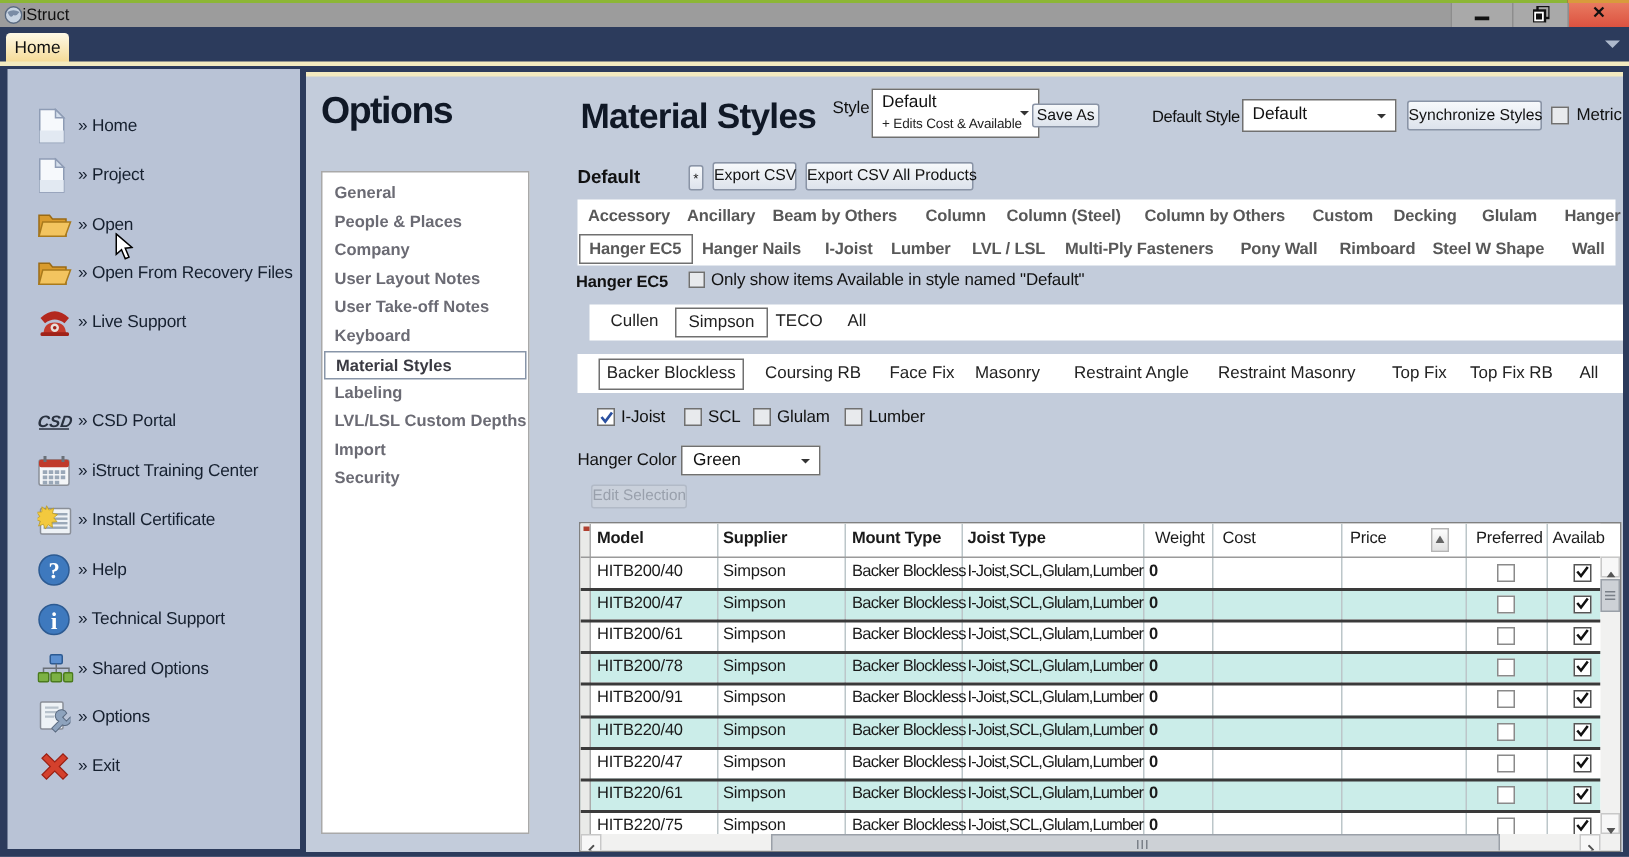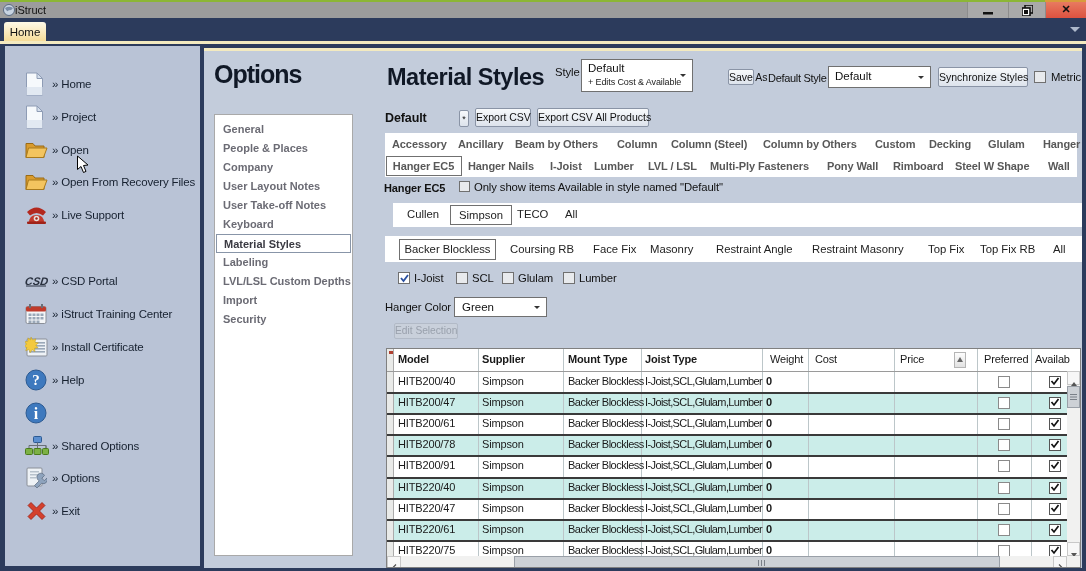--- a/index.html
+++ b/index.html
@@ -194,20 +194,21 @@
           <text x="11" y="16" text-anchor="middle" font-family="Liberation Serif" font-weight="bold" font-size="15" fill="#fff">?</text>
         </svg>
       <div class="sb-text">» Help</div>
       </div>
     <div class="sb-item" style="top:353px">
       <svg class="sb-icon" width="22" height="22" viewBox="0 0 22 22">
           <circle cx="11" cy="11" r="10" fill="#3E79BE"></circle>
           <circle cx="11" cy="11" r="10" fill="none" stroke="#2c5a92" stroke-width="1"></circle>
           <text x="11" y="17" text-anchor="middle" font-family="Liberation Serif" font-weight="bold" font-size="16" fill="#fff">i</text>
         </svg>
+      <div class="sb-text">» Technical Support</div>
       </div>
     <div class="sb-item" style="top:386px">
       <svg class="sb-icon" width="24" height="21" viewBox="0 0 24 21">
           <rect x="8.5" y="1" width="8" height="6" rx="1" fill="#5b8fd0" stroke="#2c5a92"></rect>
           <path d="M12.5 7 v3 M4 13 v-3 h17 v3 M12.5 10 v3 M21 13 v-3" stroke="#6a7078" fill="none"></path>
           <g fill="#7CB144" stroke="#4a7a1c">
             <rect x="0.5" y="13" width="7" height="6" rx="1"></rect>
             <rect x="9" y="13" width="7" height="6" rx="1"></rect>
             <rect x="17.5" y="13" width="6" height="6" rx="1"></rect>
           </g>
@@ -254,21 +255,21 @@
       <div class="lb-item" style="top:176px">Import</div>
       <div class="lb-item" style="top:195px">Security</div>
     </div>
     <h2 class="ms c">Material Styles</h2>
     <div class="lbl" style="left:351px;top:15px">Style</div>
     <div class="combo" style="left:377px;top:8px;width:112px;height:33px">
       <div style="position:absolute;left:6px;top:2px;font-size:11.5px;color:#111">Default</div>
       <div style="position:absolute;left:6px;top:17px;font-size:9px;letter-spacing:-0.1px;color:#222">+ Edits Cost &amp; Available</div>
       <div class="arr"></div>
     </div>
-    <div class="btn" style="left:524px;top:18px;width:26px;height:16px;line-height:14px">Save As</div>
+    <div class="btn" style="left:484px;top:18px;width:45px;height:16px;line-height:14px">Save As</div>
     <div class="lbl" style="left:564px;top:21px;font-size:11px;letter-spacing:-0.3px">Default Style</div>
     <div class="combo" style="left:624px;top:15px;width:103px;height:22px">
       <div style="position:absolute;left:6px;top:3px;font-size:11.5px;color:#111">Default</div>
       <div class="arr"></div>
     </div>
     <div class="btn" style="left:734px;top:16px;width:90px;height:20px;line-height:18px">Synchronize Styles</div>
     <div class="cb" style="left:830px;top:20px;background:#e8eaed"></div>
     <div class="lbl" style="left:847px;top:20px">Metric</div>
 
     <div class="lbl" style="left:181px;top:60px;font-weight:bold;font-size:12.5px">Default</div>

